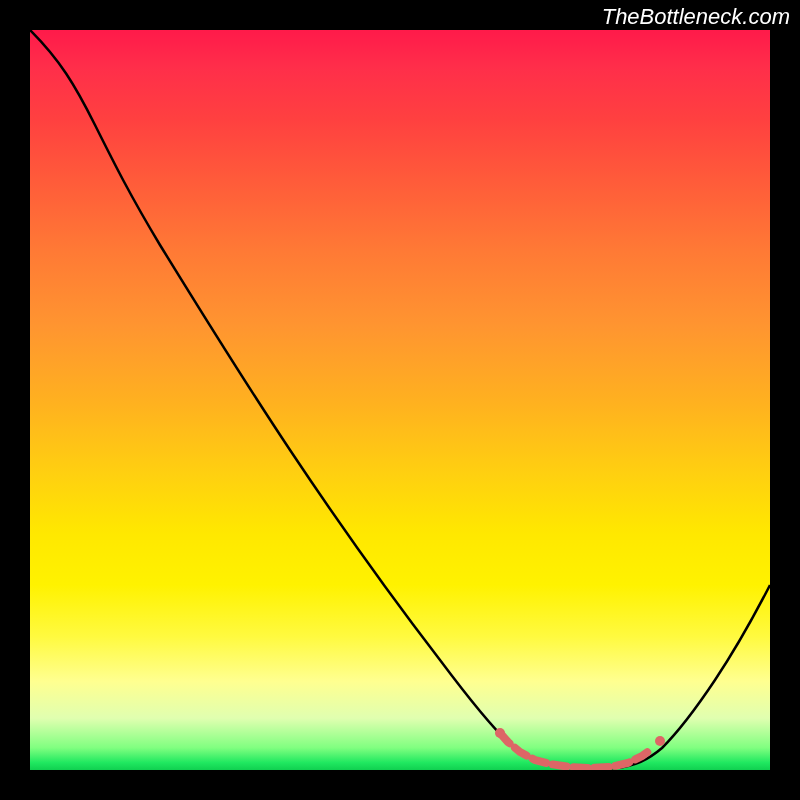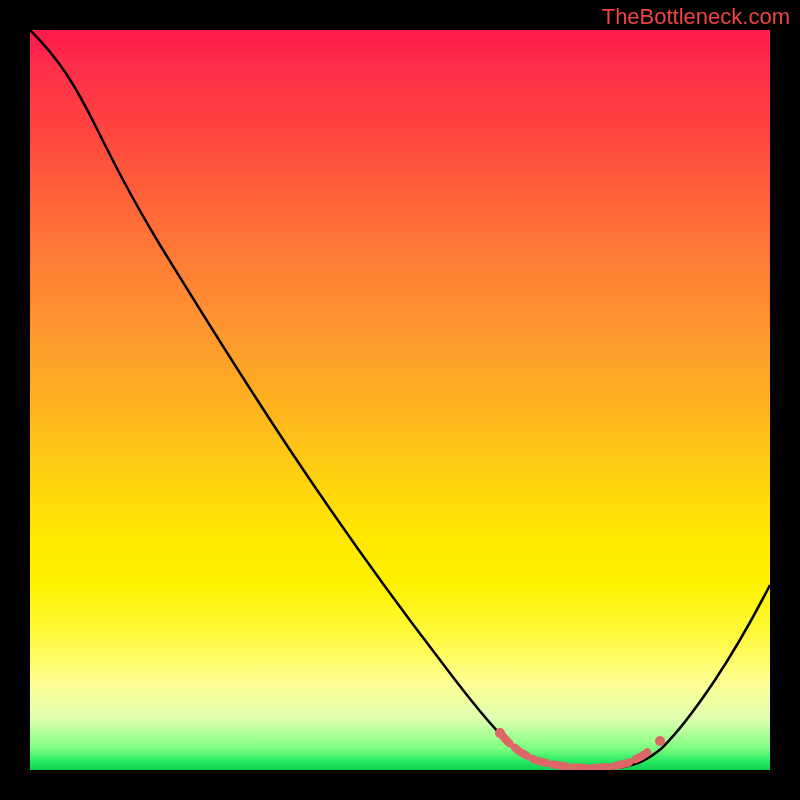--- a/index.html
+++ b/index.html
@@ -8,24 +8,25 @@
     height: 800px;
     background: #000;
     position: relative;
     overflow: hidden;
     font-family: Arial, sans-serif;
   }
   .attribution {
     position: absolute;
     top: 4px;
     right: 10px;
-    color: #ef4444;
+    color: #ffffff;
     font-size: 22px;
     font-weight: normal;
     z-index: 10;
+    font-style: italic;
   }
   .plot-area {
     position: absolute;
     left: 30px;
     top: 30px;
     width: 740px;
     height: 740px;
   }
   .gradient-bg {
     position: absolute;

